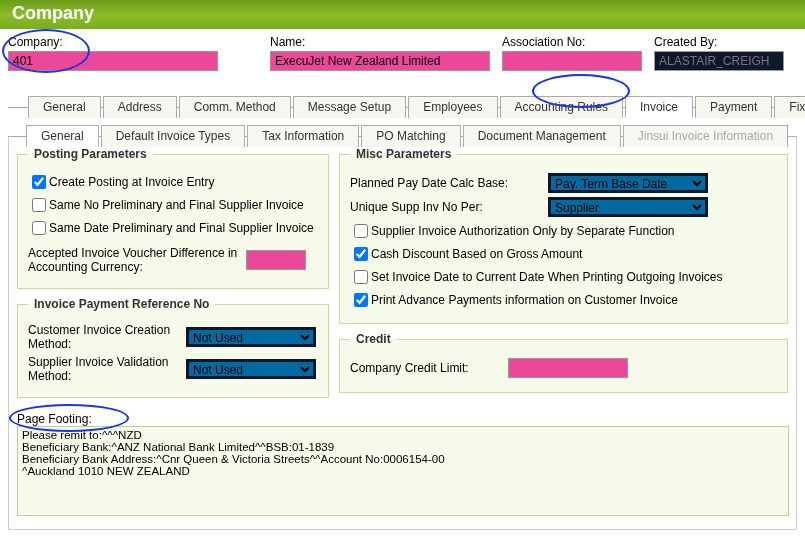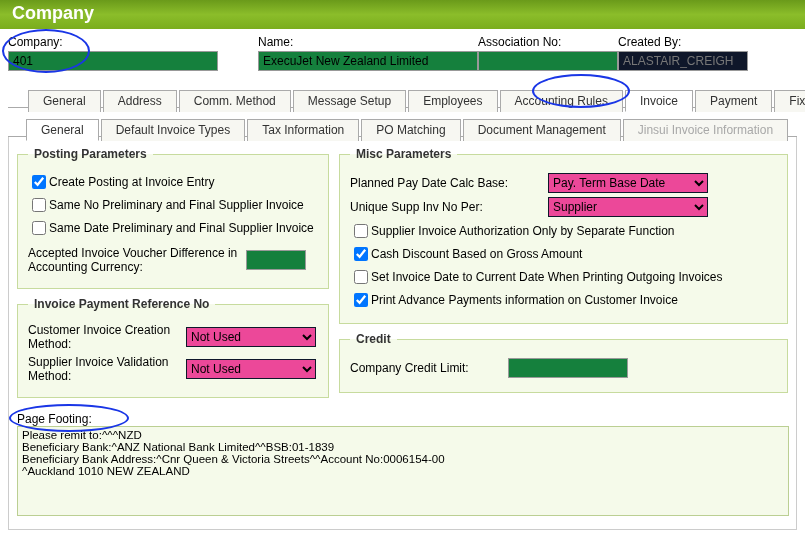--- a/index.html
+++ b/index.html
@@ -1,53 +1,53 @@
 <!DOCTYPE html>
 <html><head>
 <meta charset="utf-8">
 <style>
 * { box-sizing: border-box; font-family: "Segoe UI", Tahoma, sans-serif; font-size: 12px; }
 body { margin: 0; background: #595959; }
 .window { width: 805px; height: 556px; background: #fff; position: relative; overflow: hidden; }
 .titlebar { background: linear-gradient(#6a9a1a, #8bbd2a, #7aad1d); color: #fff; padding: 3px 12px 5px; font-weight: 600; font-size: 18px; }
 .content { padding: 6px 8px 0 8px; }
 
-.header-row { display: flex; margin-bottom: 2px; position: relative; }
+.header-row { display: flex; gap: 12px; margin-bottom: 2px; position: relative; }
 .header-col { display: flex; flex-direction: column; }
 .header-col label { color: #000; margin-bottom: 2px; }
 .company-col { width: 210px; }
 .name-col { width: 220px; margin-left: 40px; }
 .assoc-col { width: 140px; }
 .created-col { width: 130px; }
 
-input[type=text] { border: 1px solid #999; padding: 2px 4px; height: 20px; background: #15803d; }
+input[type=text] { border: 1px solid #999; padding: 2px 4px; height: 20px; background: #ec4899; }
 input[readonly] { background: #0f172a; color: #777; }
 
 .tabstrip { position: relative; margin-top: 14px; border-bottom: 1px solid #aaa; display: flex; padding-left: 20px; }
-.tab { padding: 3px 14px 3px; border: 1px solid #aaa; border-bottom: none; margin-right: 2px; background: #f7f7f2; position: relative; top: 5px; color: #333; cursor: pointer; white-space: nowrap; }
+.tab { padding: 3px 14px 3px; border: 1px solid #aaa; border-bottom: none; margin-right: 2px; background: #f7f7f2; position: relative; top: 11px; color: #333; cursor: pointer; white-space: nowrap; }
 .tab.active { background: #fff; font-weight: 400; border-bottom: 1px solid #fff; }
 .tabstrip.sub { margin-top: 6px; padding-left: 18px; }
 .tab.disabled { color: #a8a8a8; cursor: default; }
 
 .panel-area { border: 1px solid #ccc; border-top: none; padding: 10px 8px; background: #fff; }
 .cols { display: flex; gap: 10px; }
 .leftcol { width: 312px; }
 .rightcol { flex: 1; }
 
 fieldset { border: 1px solid #c7db9e; padding: 8px 10px 10px; margin: 0 0 8px 0; background: #f5faea; }
 fieldset legend { font-weight: 700; color: #333; padding: 0 6px; }
 
 .chk { display: flex; align-items: center; margin: 3px 0; }
 .chk input { width: 14px; height: 14px; }
 
 .fieldrow { display: flex; align-items: center; gap: 8px; margin: 4px 0; }
 .fieldrow .lbl { width: 150px; }
 .fieldrow .lbl.long { width: 190px; }
 
-select { border: 1px solid #0f172a; background: #ec4899; height: 20px; width: 130px; }
+select { border: 3px solid #0f172a; background: #0369a1; height: 20px; width: 130px; }
 
 .accepted-block { margin-top: 8px; }
 .accepted-block .lbl { width: 210px; }
 
 .footing { margin-top: 6px; position: relative; }
 .footing textarea { width: 772px; height: 90px; border: 1px solid #bbcf93; background: #f5faea; font-size: 11.5px; resize: none; padding: 2px 4px; overflow-x: scroll; overflow-y: scroll; white-space: pre; }
 
 .annot { position: absolute; border: 2px solid #1a36e6; border-radius: 50%; pointer-events: none; }
 .small-input { width: 60px; }
 </style>

